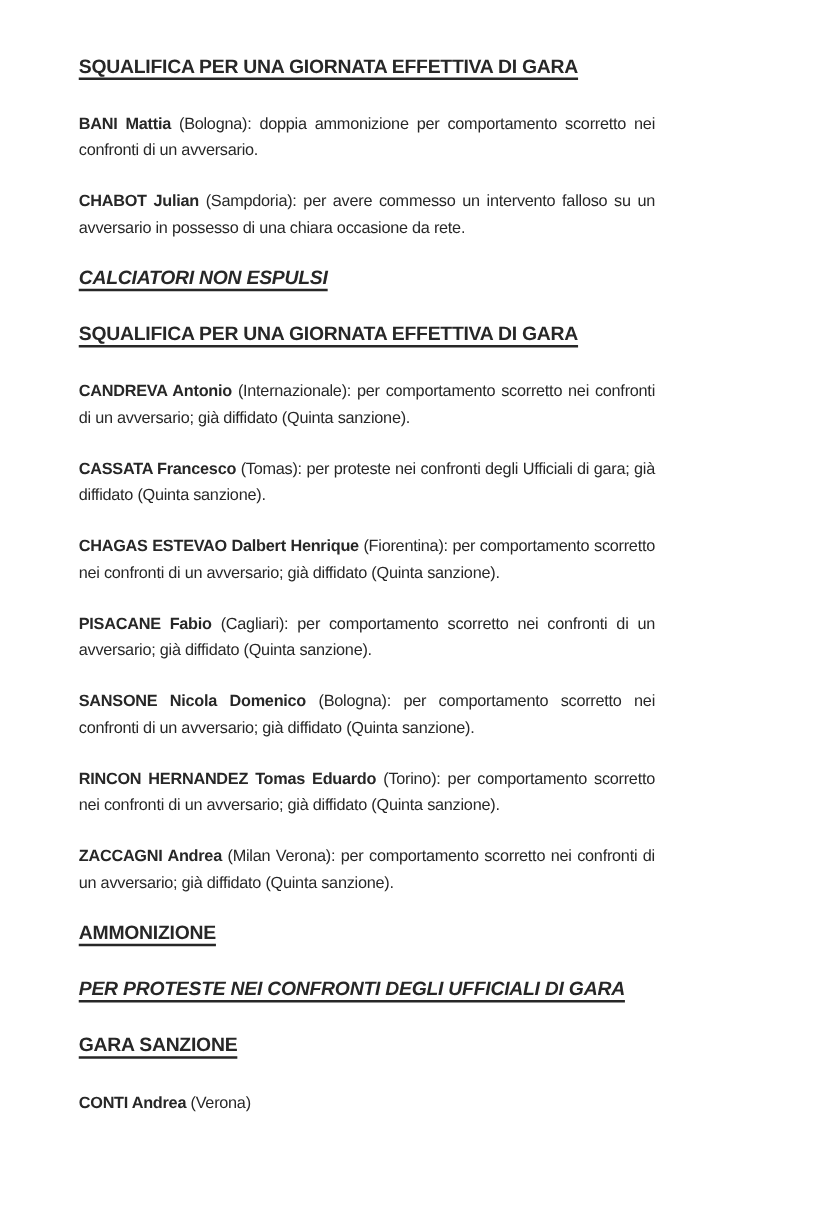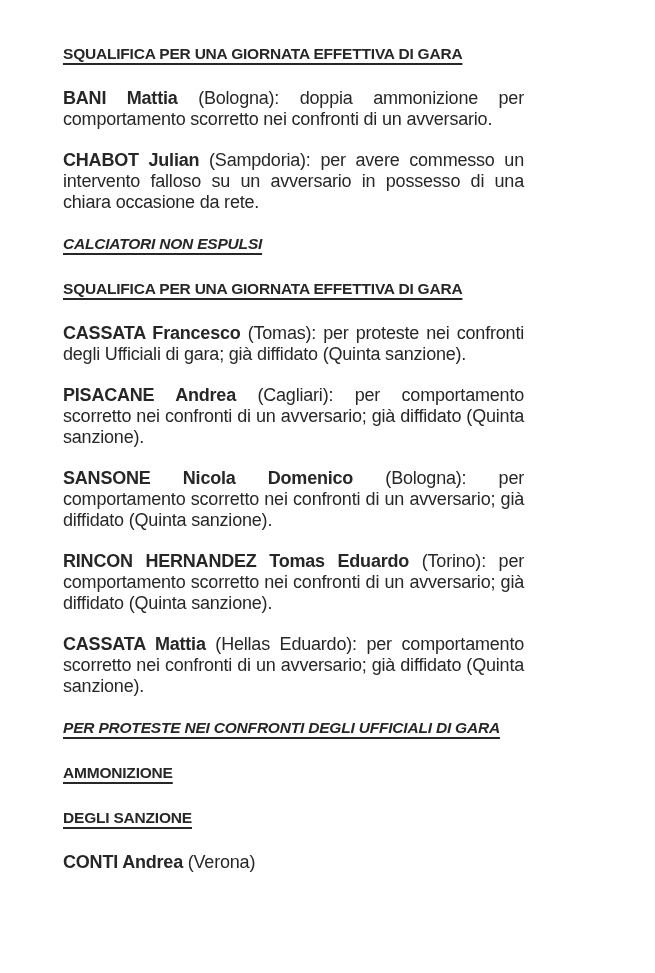--- a/index.html
+++ b/index.html
@@ -28,21 +28,21 @@
     text-underline-offset: 4px;
     text-decoration-thickness: 1.5px;
     white-space: nowrap;
   }
   .heading.bold {
     font-weight: bold;
     text-decoration-thickness: 2px;
     font-style: italic;
   }
   .entry {
-    font-size: 18px;
+    font-size: 13px;
     line-height: 21px;
     margin: 0 0 20px 0;
     text-align: justify;
   }
   .entry .pname {
     font-weight: bold;
   }
   .entry.last {
     text-align: left;
   }
@@ -64,56 +64,66 @@
     <span class="pname">CHABOT Julian</span>
     <span>(Sampdoria):</span>
     <span>per avere commesso un intervento falloso su un avversario in possesso di una chiara occasione da rete.</span>
   </p>
 
   <h2 class="heading bold">CALCIATORI NON ESPULSI</h2>
 
   <h2 class="heading">SQUALIFICA PER UNA GIORNATA EFFETTIVA DI GARA</h2>
 
 
+  <p class="entry">
+    <span class="pname">CANDREVA Antonio</span>
+    <span>(Internazionale):</span>
+    <span>per comportamento scorretto nei confronti di un avversario; già diffidato (Quinta sanzione).</span>
+  </p>
 
   <p class="entry">
     <span class="pname">CASSATA Francesco</span>
     <span>(Tomas):</span>
     <span>per proteste nei confronti degli Ufficiali di gara; già diffidato (Quinta sanzione).</span>
   </p>
 
+  <p class="entry">
+    <span class="pname">CHAGAS ESTEVAO Dalbert Henrique</span>
+    <span>(Fiorentina):</span>
+    <span>per comportamento scorretto nei confronti di un avversario; già diffidato (Quinta sanzione).</span>
+  </p>
 
   <p class="entry">
-    <span class="pname">PISACANE Andrea</span>
+    <span class="pname">PISACANE Fabio</span>
     <span>(Cagliari):</span>
     <span>per comportamento scorretto nei confronti di un avversario; già diffidato (Quinta sanzione).</span>
   </p>
 
   <p class="entry">
     <span class="pname">SANSONE Nicola Domenico</span>
     <span>(Bologna):</span>
     <span>per comportamento scorretto nei confronti di un avversario; già diffidato (Quinta sanzione).</span>
   </p>
 
   <p class="entry">
     <span class="pname">RINCON HERNANDEZ Tomas Eduardo</span>
     <span>(Torino):</span>
     <span>per comportamento scorretto nei confronti di un avversario; già diffidato (Quinta sanzione).</span>
   </p>
 
   <p class="entry">
-    <span class="pname">CASSATA Mattia</span>
-    <span>(Hellas Eduardo):</span>
+    <span class="pname">ZACCAGNI Andrea</span>
+    <span>(Milan Verona):</span>
     <span>per comportamento scorretto nei confronti di un avversario; già diffidato (Quinta sanzione).</span>
   </p>
 
+  <h2 class="heading">AMMONIZIONE</h2>
+
   <h2 class="heading bold">PER PROTESTE NEI CONFRONTI DEGLI UFFICIALI DI GARA</h2>
 
-  <h2 class="heading">AMMONIZIONE</h2>
-
-  <h2 class="heading">DEGLI SANZIONE</h2>
+  <h2 class="heading">GARA SANZIONE</h2>
 
   <p class="entry last">
     <span class="pname">CONTI Andrea</span>
     <span>(Verona)</span>
   </p>
 
 </div>
 
 </body></html>

